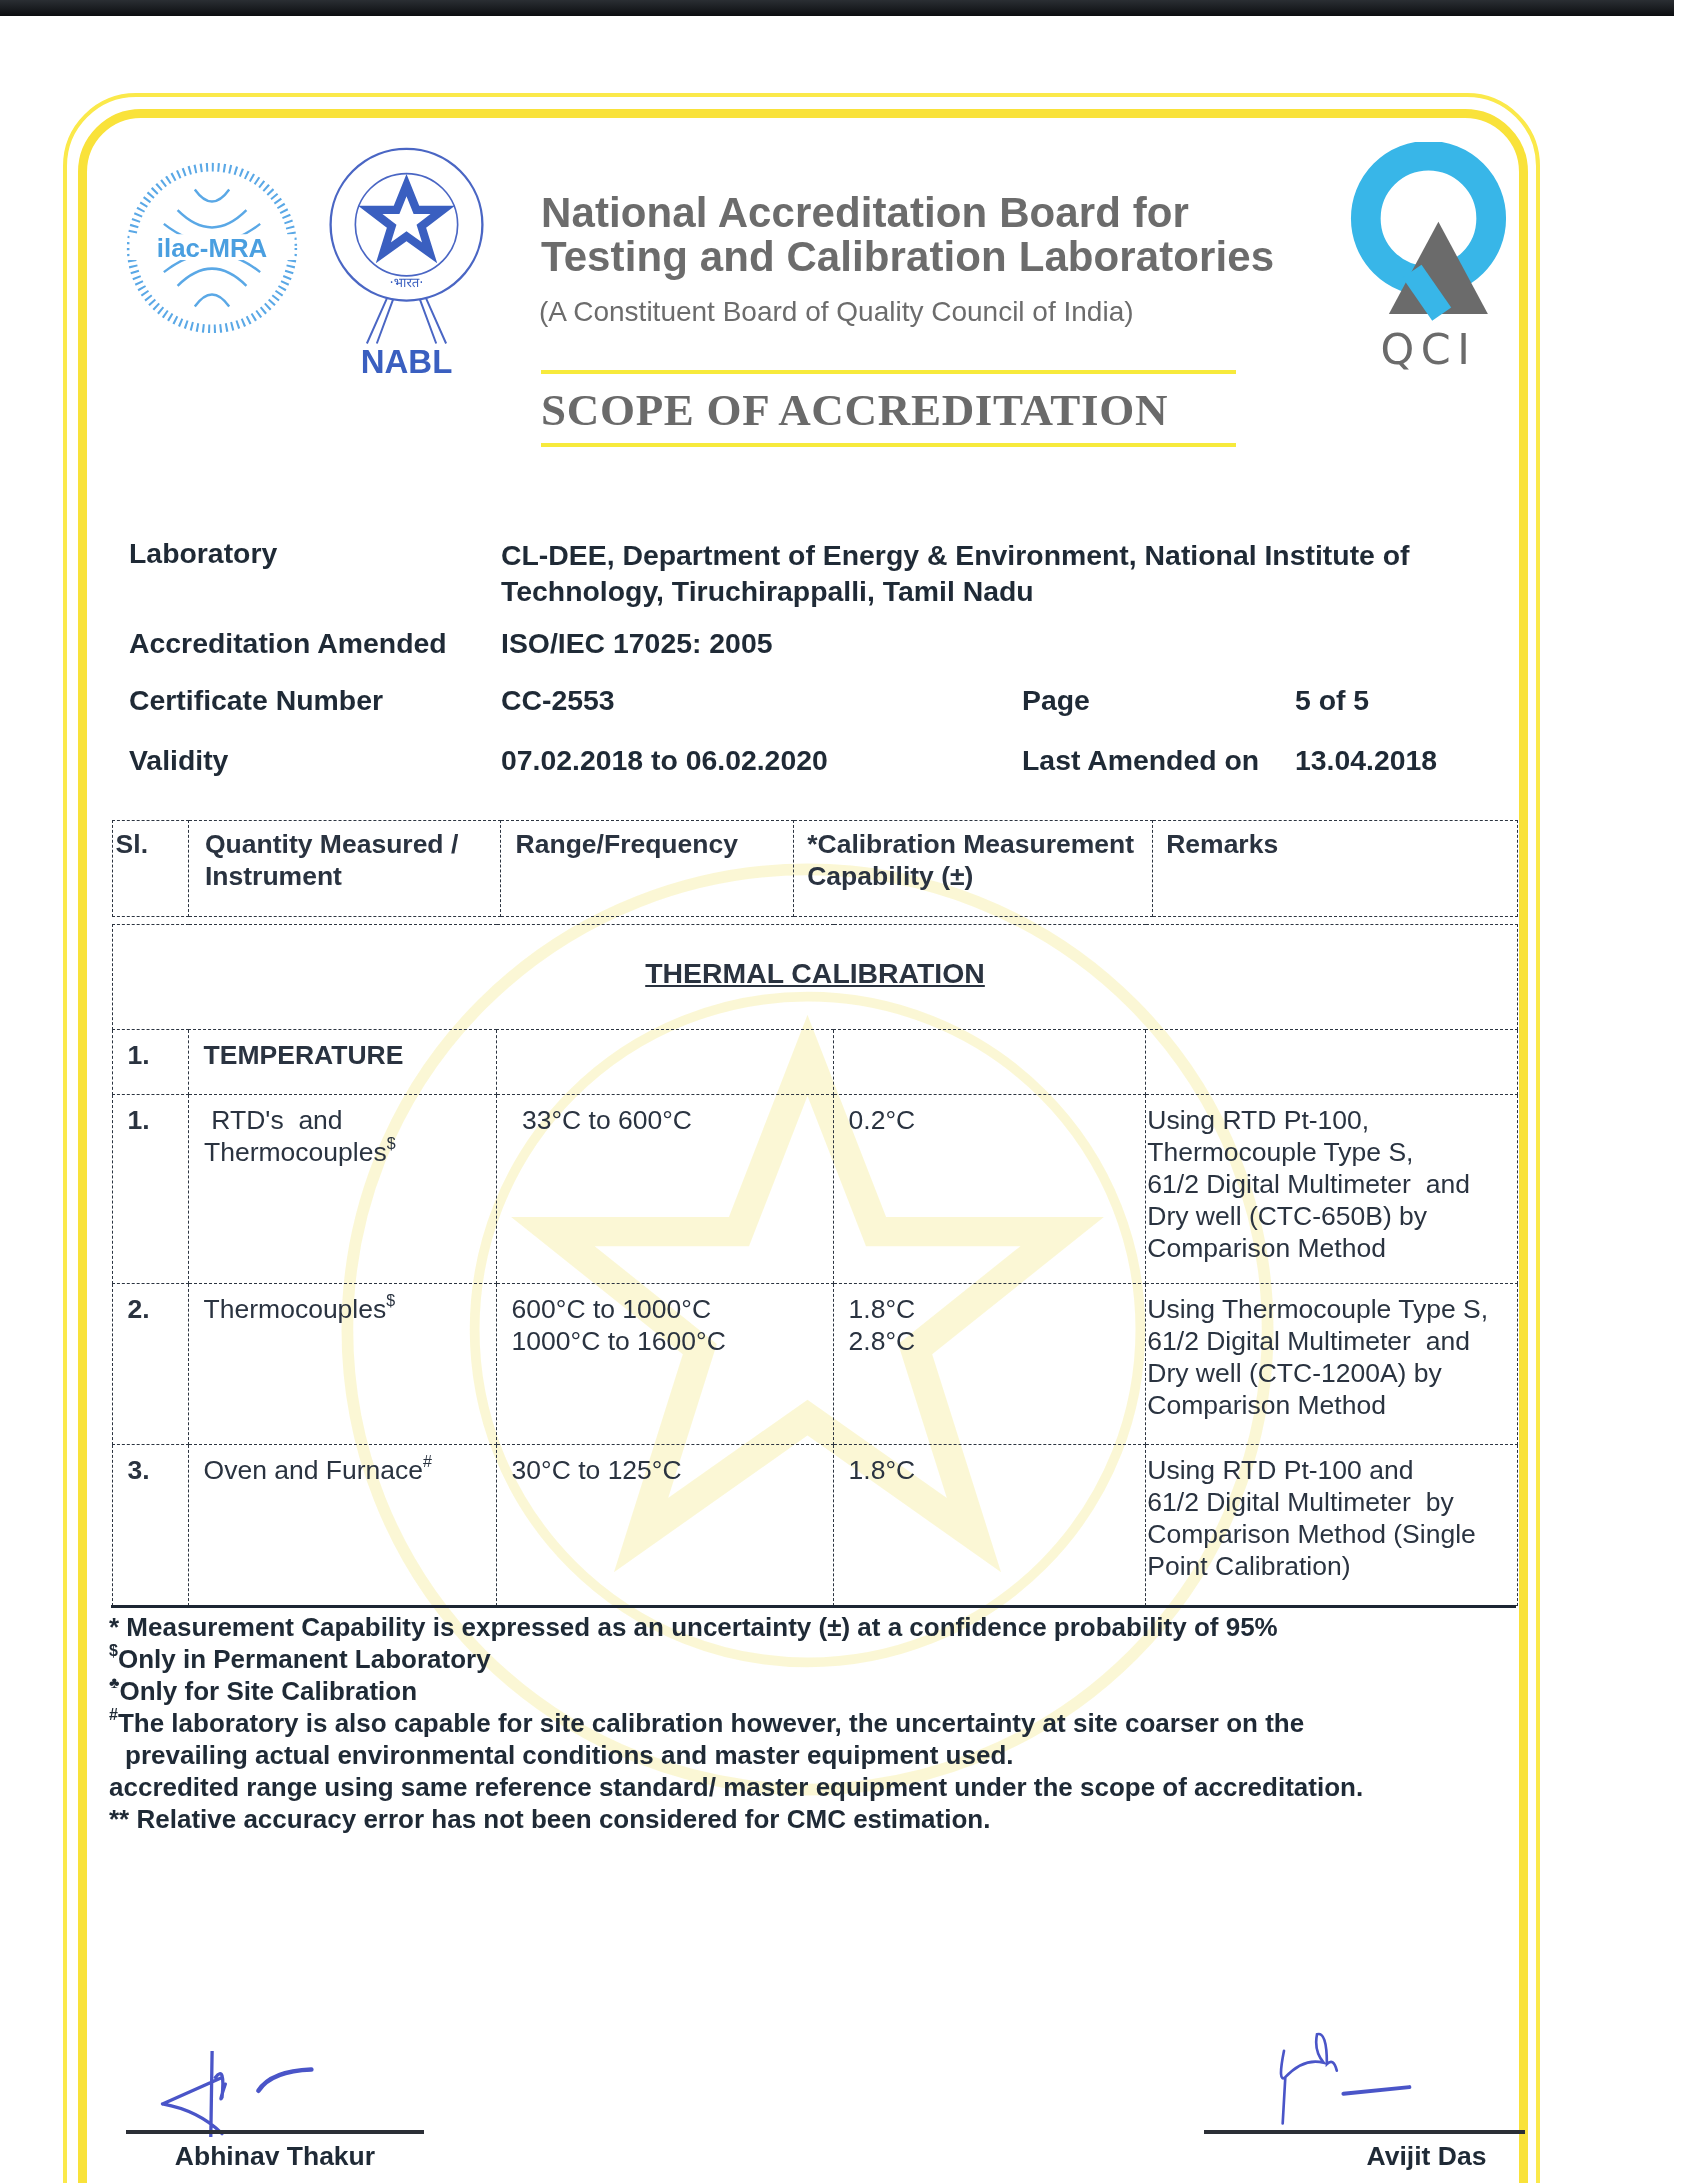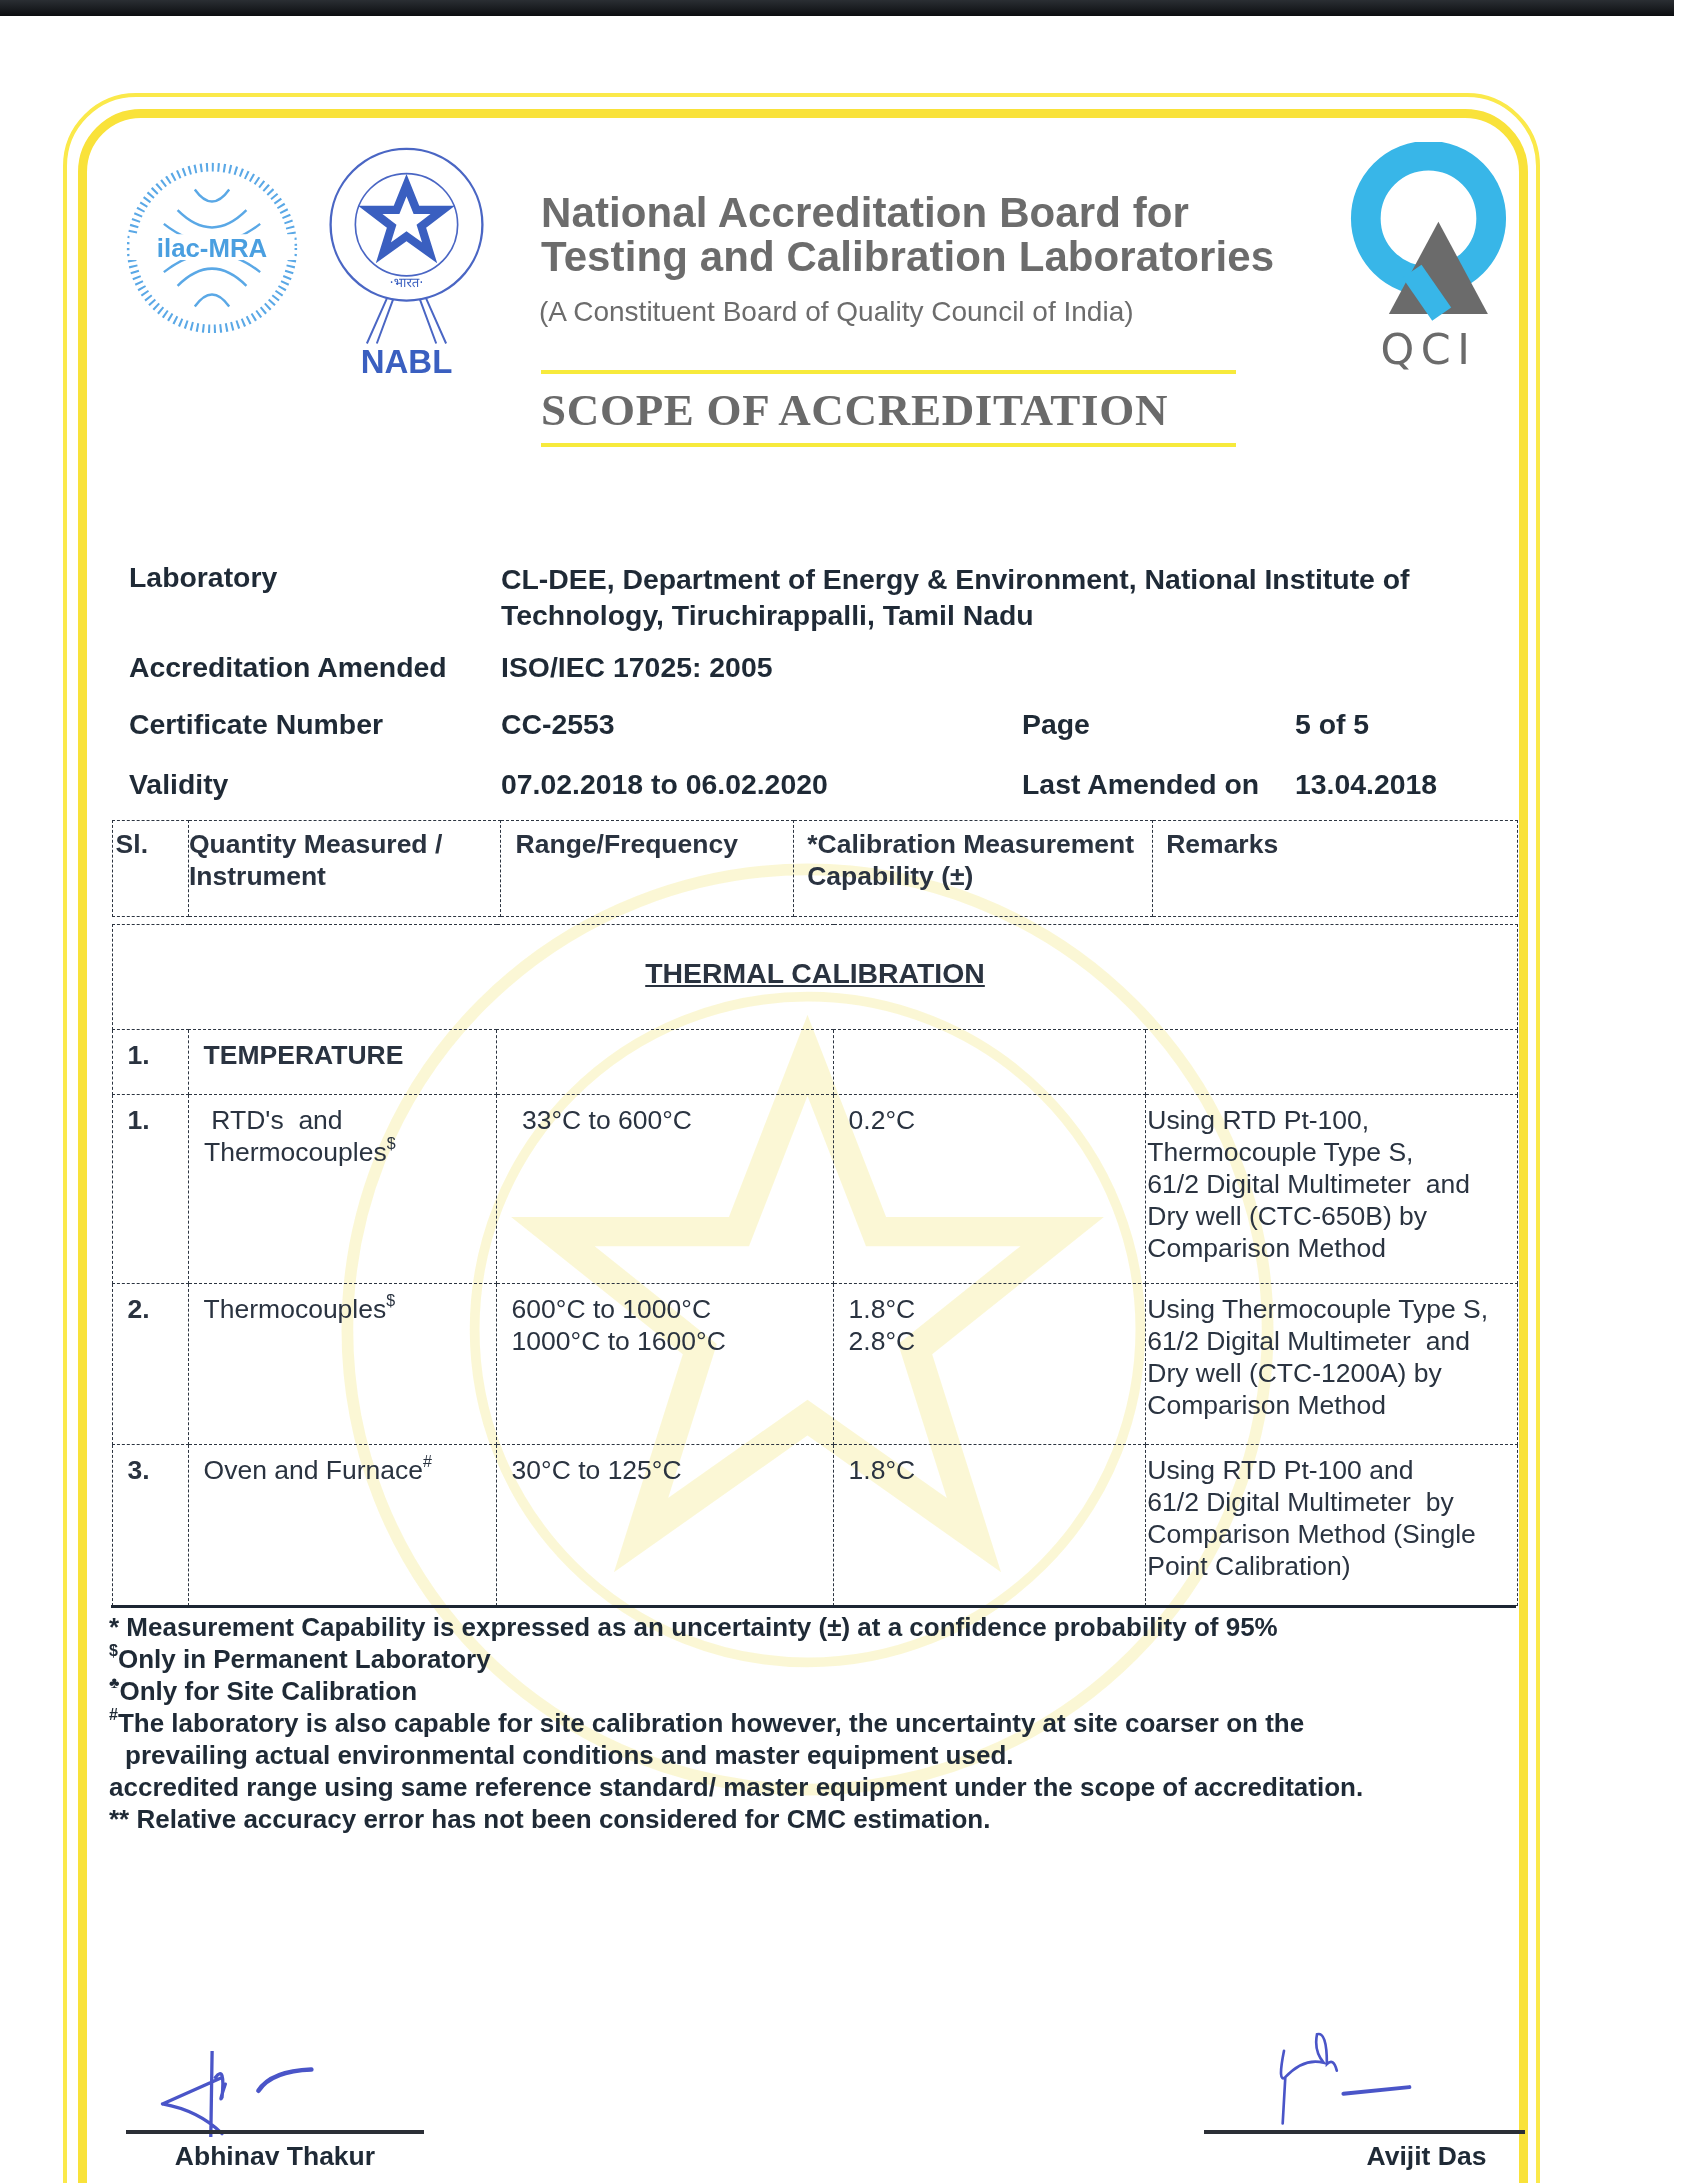--- a/index.html
+++ b/index.html
@@ -18,21 +18,21 @@
   
   .ilac { left: 126px; top: 162px; width: 172px; height: 172px; }
   .nabl { left: 324px; top: 142px; width: 165px; height: 238px; }
   .qci  { left: 1346px; top: 142px; width: 165px; height: 232px; }
 
   .org-title { left: 541px; top: 191px; font-size: 42px; font-weight: bold; color: #6c6c6c; line-height: 44px; letter-spacing: 0.1px; }
   .org-sub { left: 539px; top: 296px; font-size: 28px; color: #6c6c6c; }
   .yline { left: 541px; width: 695px; height: 4px; background: #f7ea3c; }
   .scope-title { left: 541px; top: 384px; font-family: "Liberation Serif", serif; font-weight: bold; font-size: 45px; color: #6a6a6a; letter-spacing: 0.7px; }
 
-  .info { font-size: 28.4px; font-weight: bold; color: #1f2a36; margin-top: 24px; }
+  .info { font-size: 28.4px; font-weight: bold; color: #1f2a36; }
   .info-label { left: 129px; }
   .info-value { left: 501px; }
 
   
   table { border-collapse: collapse; position: absolute; table-layout: fixed; }
   td { border: 1.3px dashed #2c3440; vertical-align: top; padding: 0; font-size: 26.5px; color: #2a3340; }
   .hdr td { font-weight: bold; padding-top: 6.6px; line-height: 32px; }
   .body-cell { padding-top: 9.3px; line-height: 32px; }
   .thermal { text-align: center; font-weight: bold; font-size: 28.4px; text-decoration: underline; padding-top: 32px !important; }
   .bold { font-weight: bold; }
@@ -118,21 +118,21 @@
   <colgroup>
       <col style="width:76px">
       <col style="width:312px">
       <col style="width:293px">
       <col style="width:359px">
       <col style="width:365px">
     </colgroup>
   <tbody>
       <tr style="height:96px">
     <td><span style="padding-left:2.6px">Sl.</span></td>
-    <td style="padding-left:0">
+    <td style="padding-left:16px">
       <div>Quantity Measured /</div>
       <div>Instrument</div>
     </td>
     <td style="padding-left:14.6px"><span>Range/Frequency</span></td>
     <td style="padding-left:13.2px">
       <div>*Calibration Measurement</div>
       <div>Capability (±)</div>
     </td>
     <td style="padding-left:13.2px"><span>Remarks</span></td>
   </tr>

